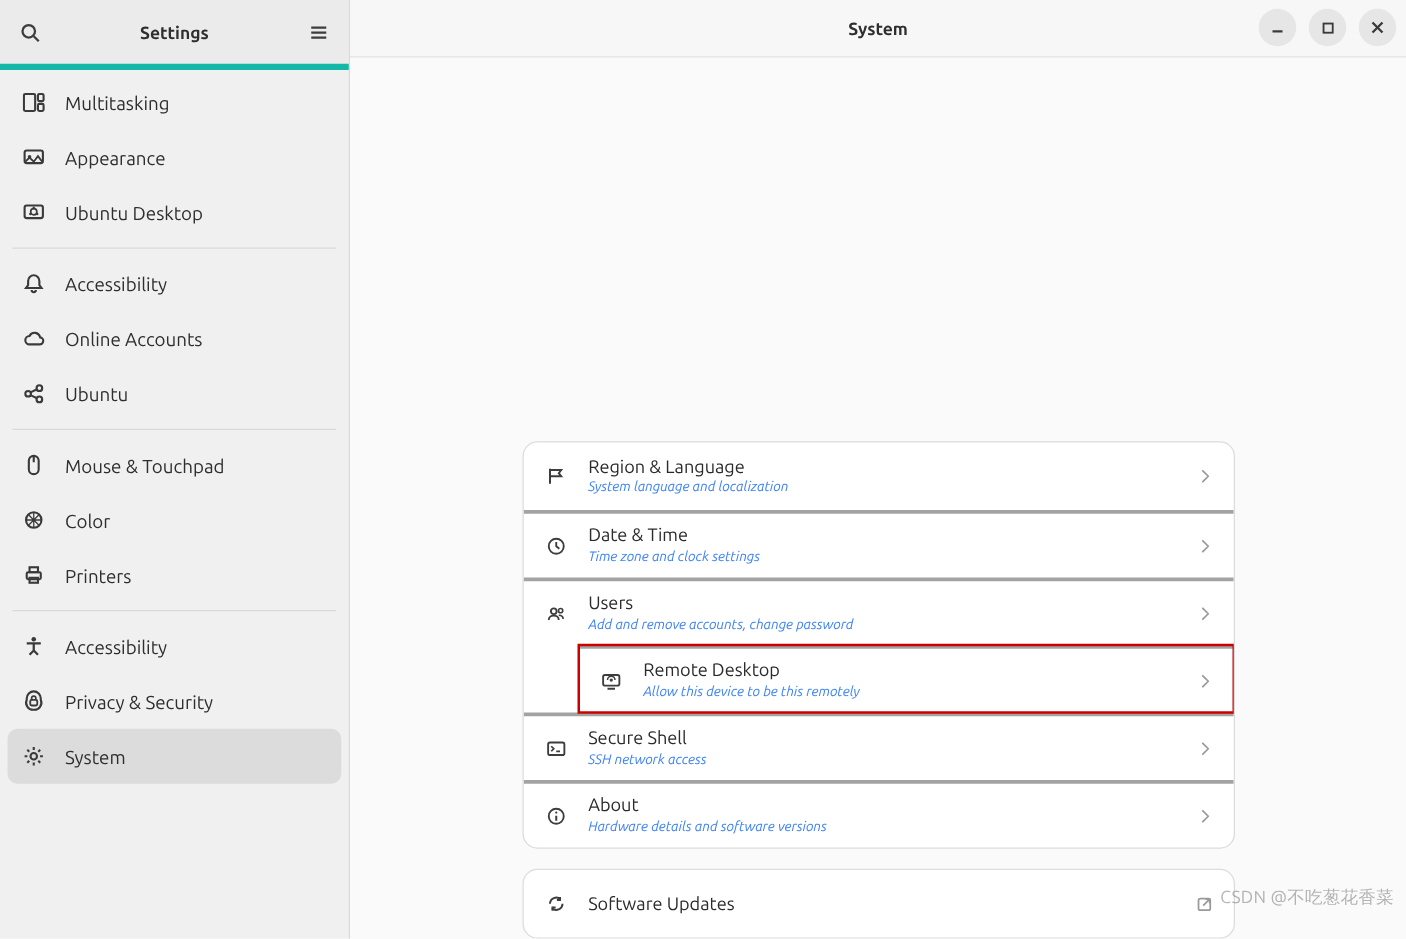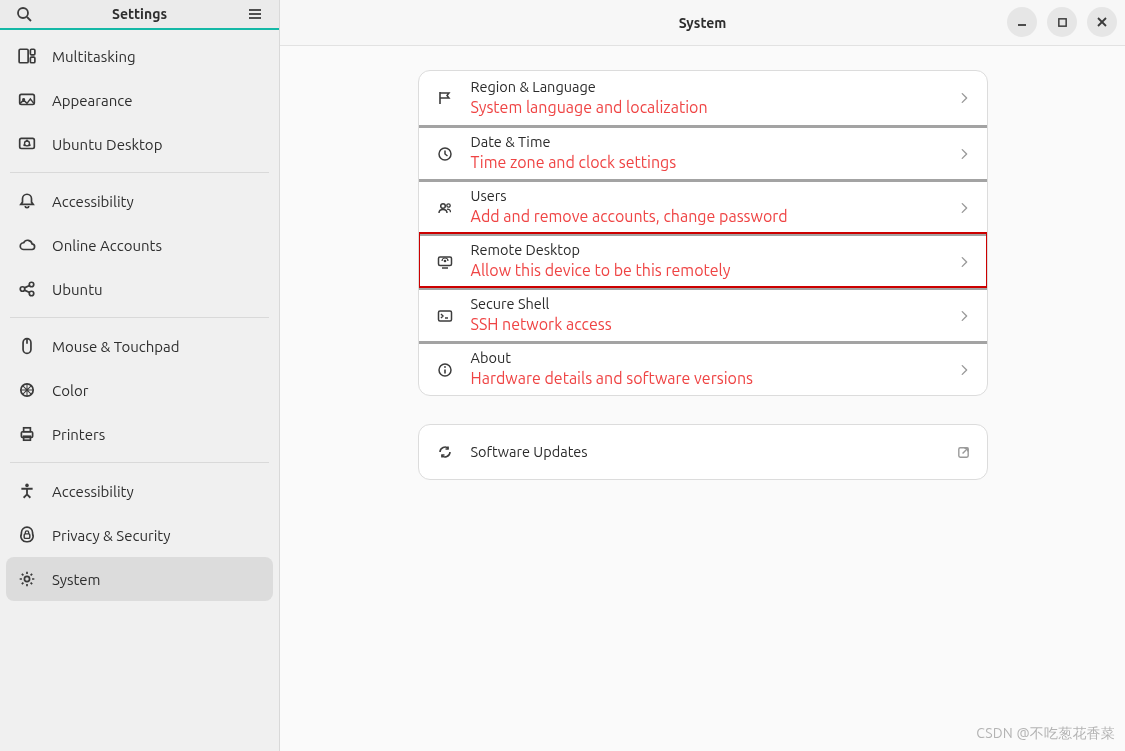--- a/index.html
+++ b/index.html
@@ -1,51 +1,51 @@
 <!DOCTYPE html>
 <html><head>
 <meta charset="utf-8">
 <style>
   * { box-sizing: border-box; margin: 0; padding: 0; }
   html, body { width: 1125px; height: 751px; overflow: hidden; font-family: "Ubuntu", "Cantarell", "Noto Sans", sans-serif; color: #2e2e2e; background: #fafafa; }
   .window { width: 1125px; height: 751px; display: flex; background: #fafafa; position: relative; }
 
   
   .sidebar { width: 280px; height: 100%; background: #f0f0f0; border-right: 1px solid #d9d9d9; display: flex; flex-direction: column; }
-  .sidebar-header { height: 30px; display: flex; align-items: center; justify-content: space-between; padding: 0 10px; border-bottom: 2px solid #14b8a6; background: #ebebeb; }
+  .sidebar-header { height: 56px; display: flex; align-items: center; justify-content: space-between; padding: 0 10px; border-bottom: 5px solid #14b8a6; background: #ebebeb; }
   .sidebar-header .hbtn { width: 28px; height: 28px; display: flex; align-items: center; justify-content: center; border-radius: 6px; color: #3d3d3d; cursor: pointer; }
   .sidebar-title { font-size: 14px; font-weight: 700; color: #2e2e2e; }
   .sidebar-scroll { flex: 1; overflow: hidden; padding: 4px 6px 8px 6px; text-align: center; }
   .nav-item { display: flex; align-items: center; height: 44px; padding: 0 10px; border-radius: 8px; cursor: pointer; color: #2e2e2e; font-size: 15px; }
   .nav-item .ico { width: 22px; height: 22px; display: inline-flex; align-items: center; justify-content: center; margin-right: 14px; color: #3a3a3a; }
   .nav-item.active { background: #dcdcdc; }
   .nav-sep { height: 1px; background: #d9d9d9; margin: 6px 4px; }
 
   
   .main { flex: 1; display: flex; flex-direction: column; position: relative; }
   .titlebar { height: 46px; display: flex; align-items: center; justify-content: center; border-bottom: 1px solid #e2e2e2; background: #f7f7f7; position: relative; }
   .titlebar .title { font-size: 14px; font-weight: 700; }
   .win-controls { position: absolute; right: 8px; top: 7px; display: flex; gap: 10px; }
   .wc { width: 30px; height: 30px; border-radius: 50%; background: #e6e6e6; display: flex; align-items: center; justify-content: center; cursor: pointer; color: #3a3a3a; }
 
   .content { flex: 1; display: flex; justify-content: center; padding: 24px 0 0 0; overflow: auto; }
-  .panel-col { width: 570px; display: flex; flex-direction: column; gap: 28px; }
+  .panel-col { width: 570px; display: flex; flex-direction: column; gap: 16px; justify-content: flex-end; }
   .card { border: 1px solid #dcdcdc; border-radius: 12px; background: #ffffff; overflow: hidden; }
   .row { display: flex; align-items: center; height: 54px; padding: 0 16px; cursor: pointer; border-top: 3px solid #a3a3a3; position: relative; }
   .row:first-child { border-top: none; }
   .row .ico { width: 20px; height: 20px; display: inline-flex; align-items: center; justify-content: center; color: #3d3d3d; margin-right: 16px; }
   .row .txt { flex: 1; display: flex; flex-direction: column; justify-content: center; }
   .row .r-title { font-size: 14.5px; color: #2b2b2b; line-height: 1.2; }
-  .row .r-sub   { font-size: 16px; color: #ef4444; line-height: 1.35; margin-top: 2px; }
+  .row .r-sub   { font-size: 11px; color: #3b82f6; line-height: 1.35; margin-top: 2px; font-style: italic; }
   .row .chev    { color: #9a9a9a; margin-left: 8px; display: flex; }
-  .row.highlight { outline: 2px solid #cc0000; outline-offset: -1px; z-index: 2; }
+  .row.highlight { outline: 2px solid #cc0000; outline-offset: -1px; z-index: 2; margin-left: 44px; }
 
   .card.single .row { height: 54px; }
 
-  .watermark { position: absolute; right: 10px; bottom: 8px; font-size: 14px; color: rgba(120,120,120,0.55); letter-spacing: 0.2px; pointer-events: none; user-select: none; }
+  .watermark { position: absolute; right: 10px; bottom: 24px; font-size: 14px; color: rgba(120,120,120,0.55); letter-spacing: 0.2px; pointer-events: none; user-select: none; }
 
   svg { display: block; }
 </style>
 </head>
 <body>
 
 <div class="window">
 
   <aside class="sidebar">
     <header class="sidebar-header">

